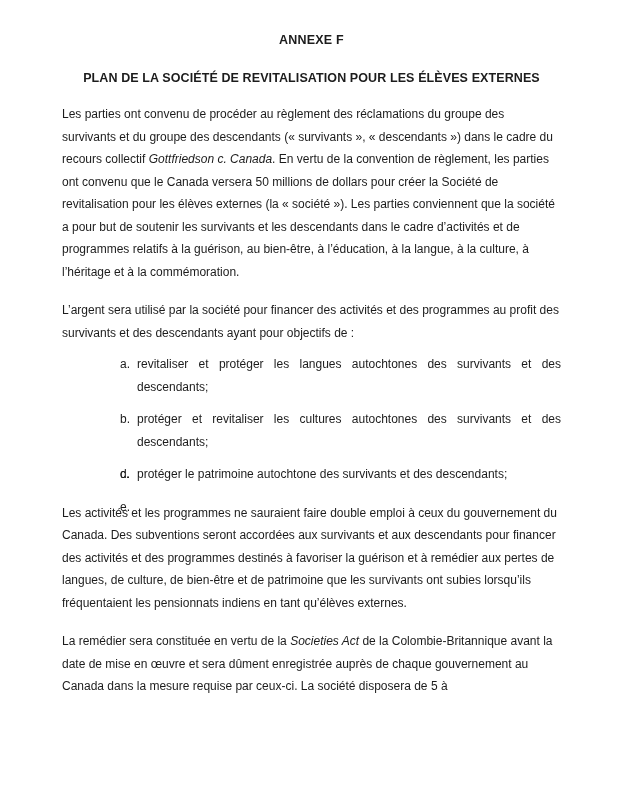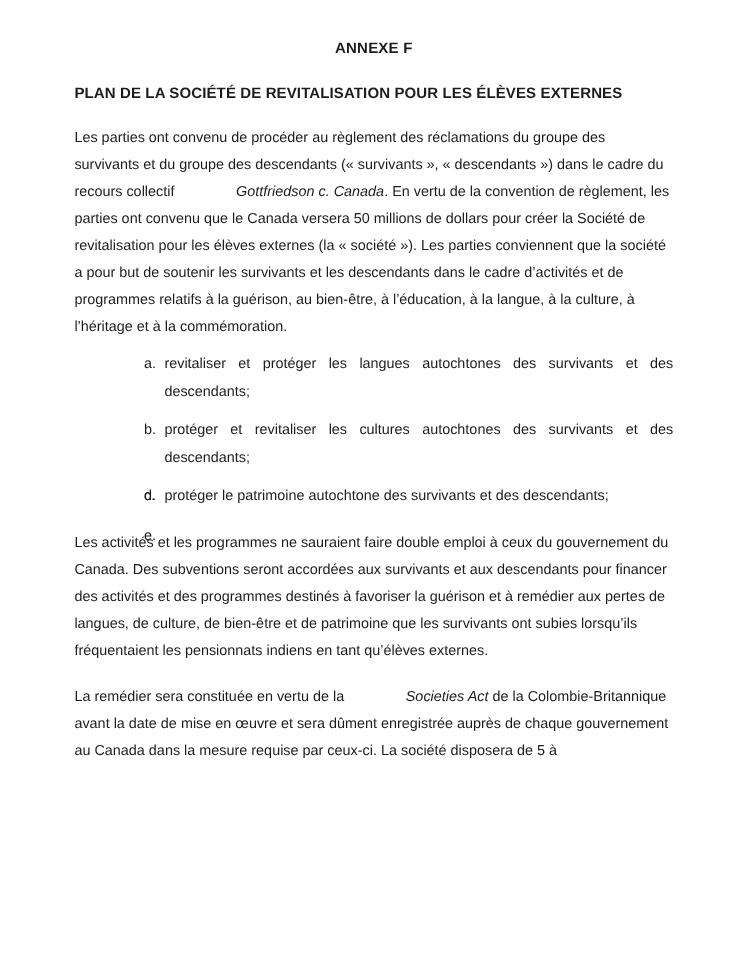--- a/index.html
+++ b/index.html
@@ -24,21 +24,21 @@
   .annex-title {
     margin: 33px 0 0 0;
     text-align: center;
     font-size: 12.5px;
     font-weight: bold;
     line-height: 15px;
     letter-spacing: 0.2px;
   }
   .plan-title {
     margin: 23px 0 0 0;
-    text-align: left;
+    text-align: center;
     font-size: 12.5px;
     font-weight: bold;
     line-height: 15px;
     letter-spacing: 0.1px;
   }
   .body-paragraph {
     margin: 0;
     margin-top: 16px;
     text-align: left;
   }
@@ -64,34 +64,34 @@
   }
   .page-number {
     position: absolute;
     top: 765px;
     right: 83px;
     font-size: 11.5px;
     line-height: 14px;
     color: #2a2a2a;
   }
   em {
-    margin-left: 48px;
   }
 </style>
 </head>
 <body>
 
 <div class="page">
 
   <h1 class="annex-title">ANNEXE F</h1>
 
   <h2 class="plan-title">PLAN DE LA SOCIÉTÉ DE REVITALISATION POUR LES ÉLÈVES EXTERNES</h2>
 
   <p class="body-paragraph first"><span>Les parties ont convenu de procéder au règlement des réclamations du groupe des survivants et du groupe des descendants («&nbsp;survivants&nbsp;», «&nbsp;descendants&nbsp;») dans le cadre du recours collectif </span><em>Gottfriedson c. Canada</em><span>. En vertu de la convention de règlement, les parties ont convenu que le Canada versera 50 millions de dollars pour créer la Société de revitalisation pour les élèves externes (la «&nbsp;société&nbsp;»). Les parties conviennent que la société a pour but de soutenir les survivants et les descendants dans le cadre d’activités et de programmes relatifs à la guérison, au bien-être, à l’éducation, à la langue, à la culture, à l’héritage et à la commémoration.</span></p>
 
+  <p class="body-paragraph">L’argent sera utilisé par la société pour financer des activités et des programmes au profit des survivants et des descendants ayant pour objectifs de&nbsp;:</p>
 
   <div class="doc-list">
 
     <div class="doc-li">
       <span class="marker">a.</span>
       <span>revitaliser et protéger les langues autochtones des survivants et des descendants;</span>
     </div>
 
     <div class="doc-li">
       <span class="marker">b.</span>

